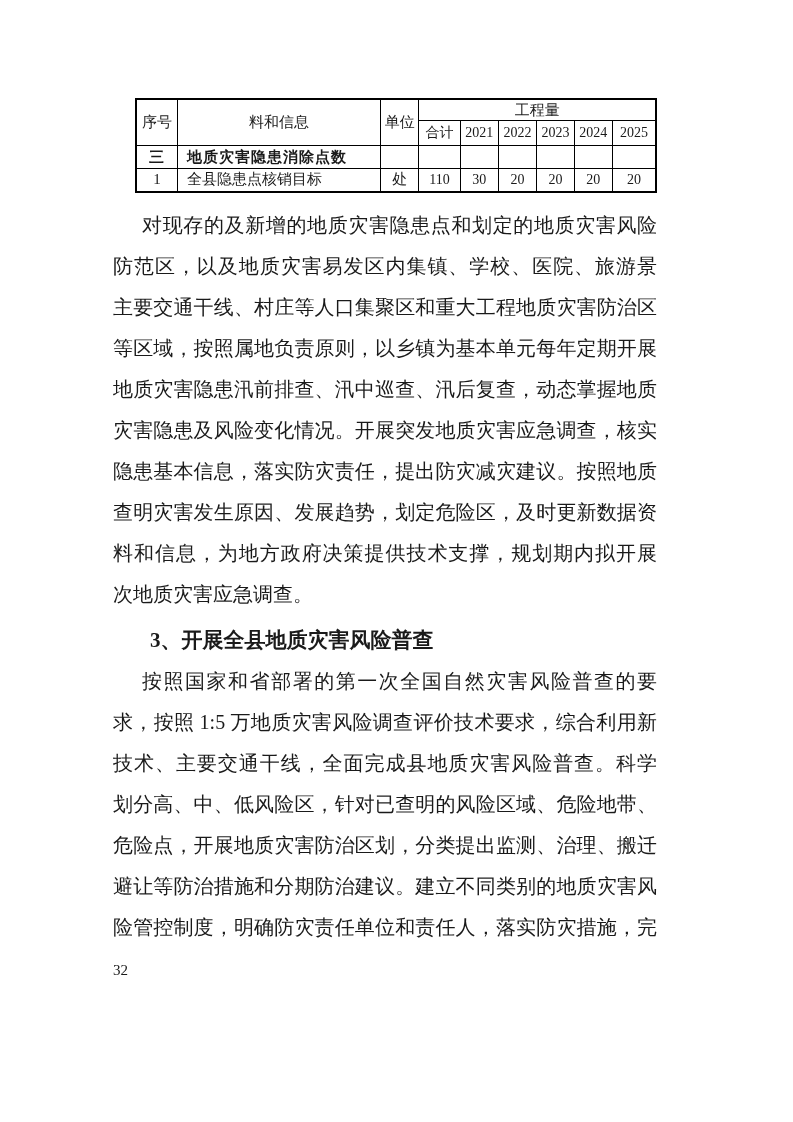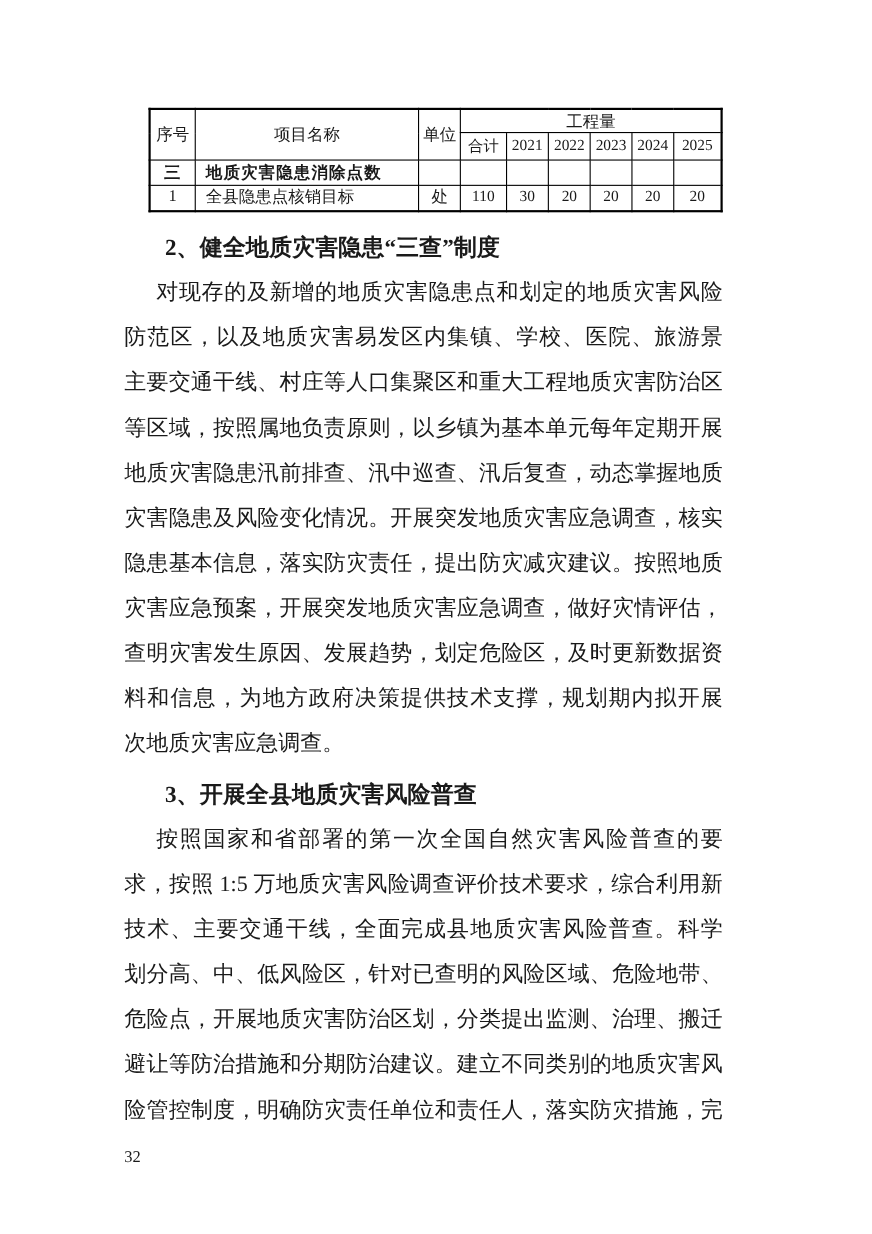--- a/index.html
+++ b/index.html
@@ -83,21 +83,21 @@
       <col style="width:44px">
         <col style="width:41px">
         <col style="width:40px">
       <col style="width:40px">
         <col style="width:40px">
         <col style="width:47px">
     </colgroup>
     <thead>
       <tr class="hr1">
         <th rowspan="2">序号</th>
-        <th rowspan="2">项目名称</th>
+        <th rowspan="2">料和信息</th>
         <th rowspan="2">单位</th>
         <th colspan="6">工程量</th>
       </tr>
       <tr class="hr2">
 
           <th class="c-year">合计</th>
 
           <th class="c-year">2021</th>
 
           <th class="c-year">2022</th>
@@ -133,38 +133,36 @@
           <td class="c-num">20</td>
           <td class="c-num">20</td>
           <td class="c-num">20</td>
         </tr>
       </tbody>
   </table>
 
   <div class="sections">
 
     <div class="sec2">
-      <div class="heading">2、健全地质灾害隐患“三查”制度</div>
       <div class="paragraph">
 
           <div class="line indent">对现存的及新增的地质灾害隐患点和划定的地质灾害风险</div>
 
           <div class="line">防范区，以及地质灾害易发区内集镇、学校、医院、旅游景点、</div>
 
           <div class="line">主要交通干线、村庄等人口集聚区和重大工程地质灾害防治区</div>
 
           <div class="line">等区域，按照属地负责原则，以乡镇为基本单元每年定期开展</div>
 
           <div class="line">地质灾害隐患汛前排查、汛中巡查、汛后复查，动态掌握地质</div>
 
           <div class="line">灾害隐患及风险变化情况。开展突发地质灾害应急调查，核实</div>
 
           <div class="line">隐患基本信息，落实防灾责任，提出防灾减灾建议。按照地质</div>
 
-          <div class="line">灾害应急预案，开展突发地质灾害应急调查，做好灾情评估，</div>
 
           <div class="line">查明灾害发生原因、发展趋势，划定危险区，及时更新数据资</div>
 
           <div class="line">料和信息，为地方政府决策提供技术支撑，规划期内拟开展 350</div>
 
           <div class="line last">次地质灾害应急调查。</div>
         </div>
     </div>
 
     <div class="sec3">

